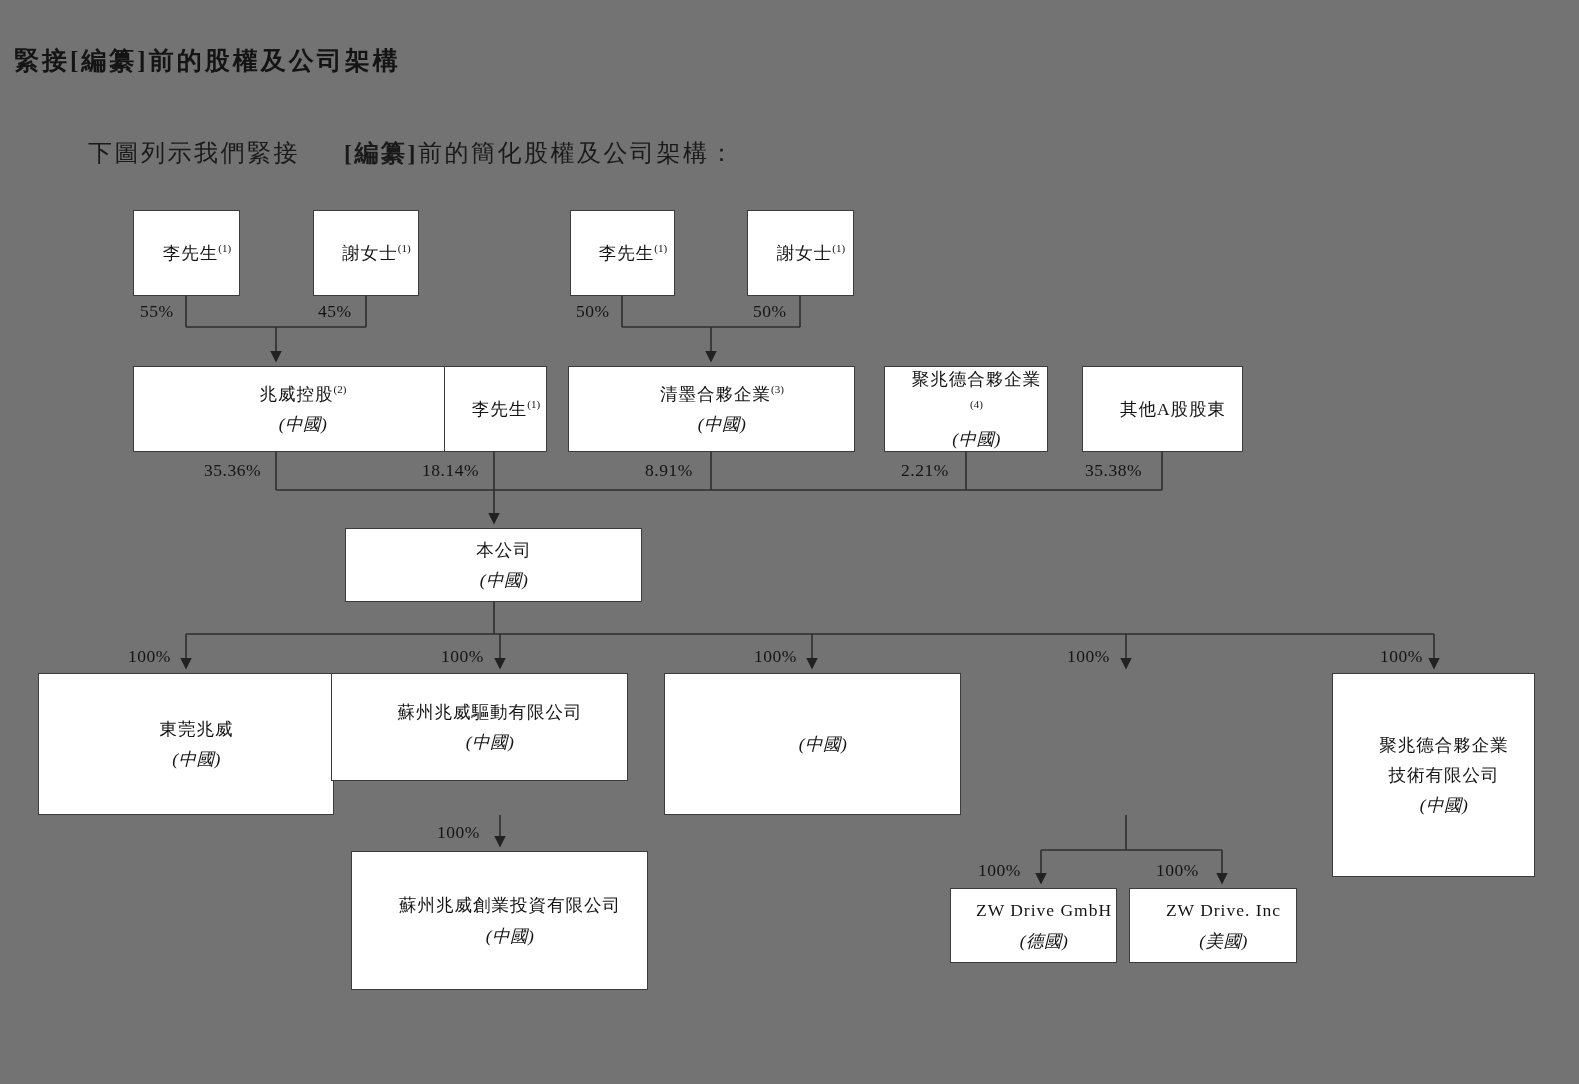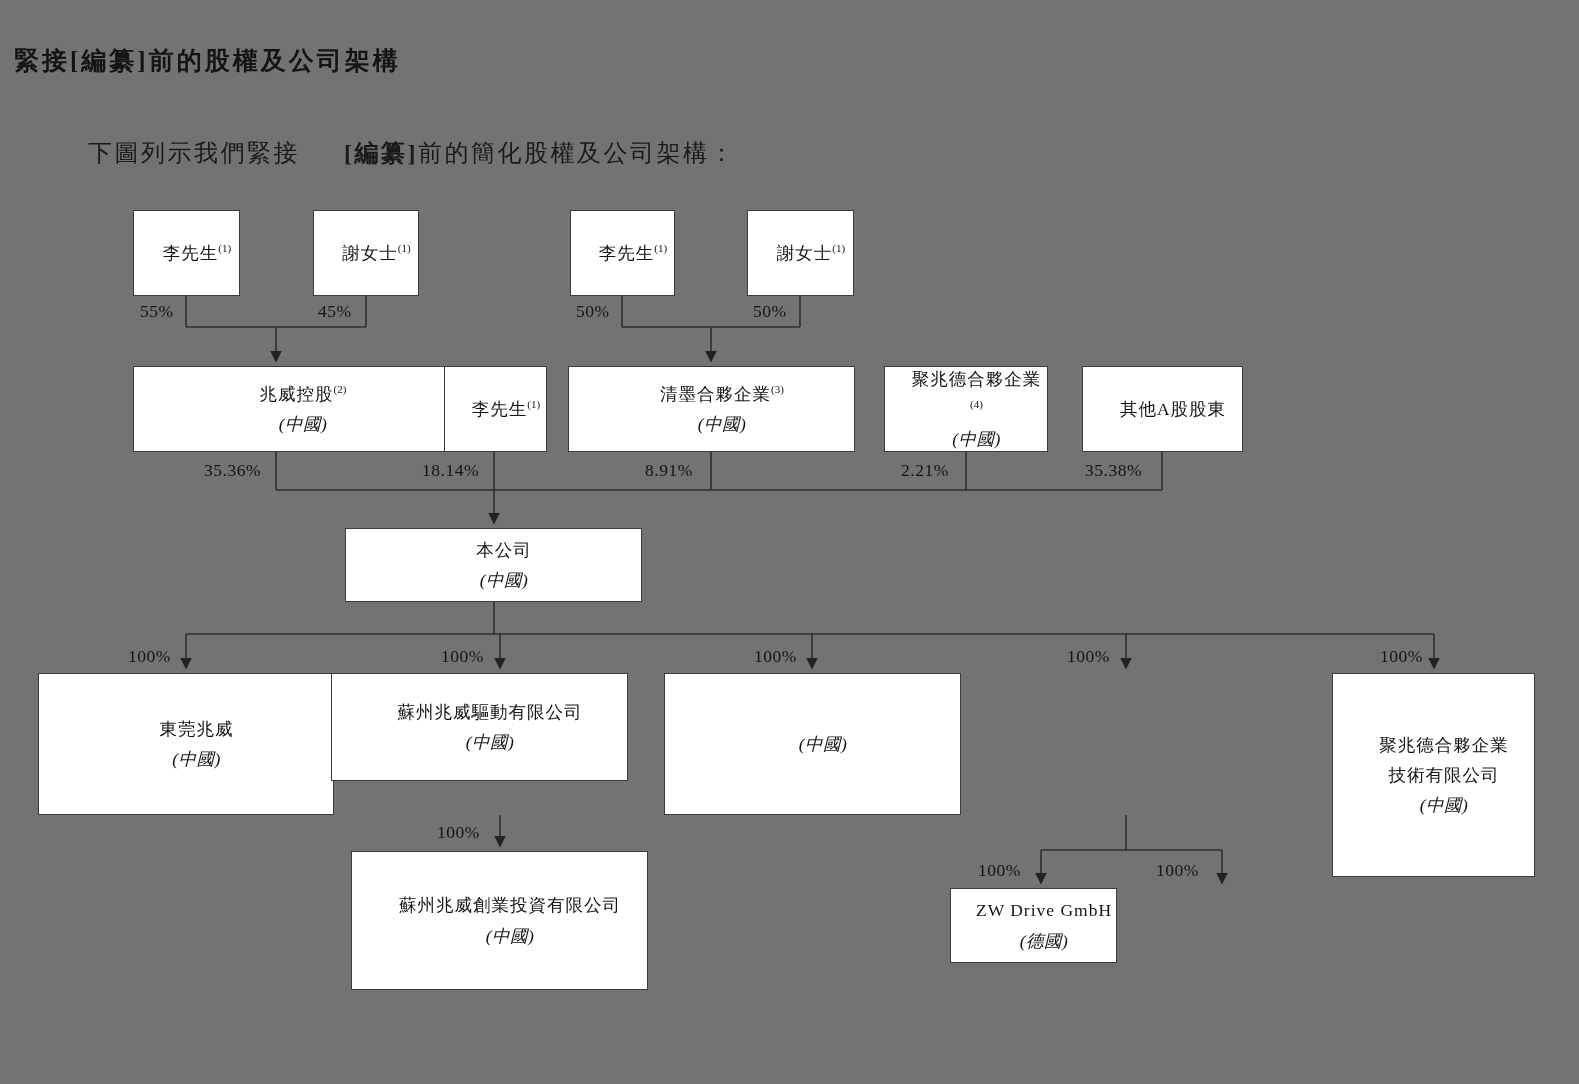--- a/index.html
+++ b/index.html
@@ -170,14 +170,18 @@
     <div>蘇州兆威創業投資有限公司</div>
     <div class="n-country">(中國)</div>
   </div>
 
   <span class="pct" style="left:978px;top:860px">100%</span>
   <span class="pct" style="left:1156px;top:860px">100%</span>
   <div class="node" style="left:950px;top:888px;width:167px;height:75px">
     <div>ZW Drive GmbH</div>
     <div class="n-country">(德國)</div>
   </div>
+  <div class="node" style="left:1129px;top:888px;width:168px;height:75px">
+    <div>ZW Drive. Inc</div>
+    <div class="n-country">(美國)</div>
+  </div>
 
 </div>
 
 </body></html>

